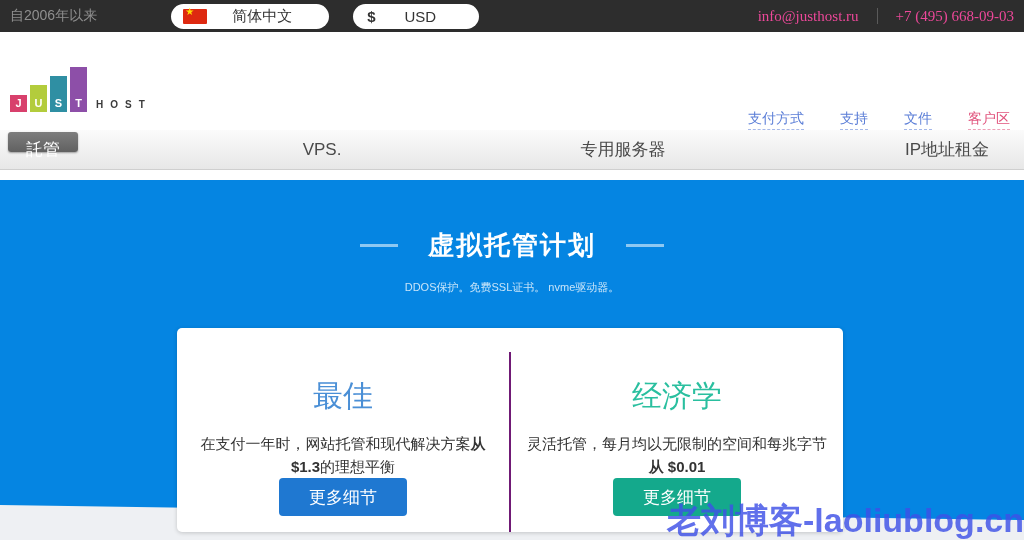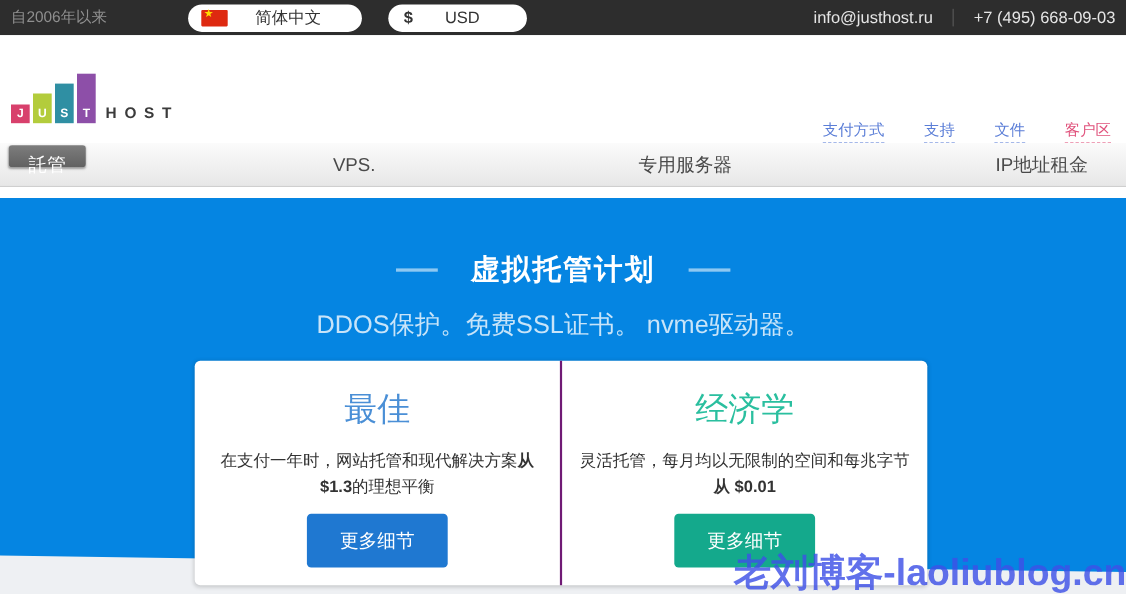--- a/index.html
+++ b/index.html
@@ -9,33 +9,33 @@
   
   .topbar { height:32px; background:#2d2d2d; display:flex; align-items:center; position:relative; }
   .topbar-since { color:#8f8f8f; font-size:14px; margin-left:10px; }
   .pill { background:#fff; border-radius:14px; height:25px; display:flex; align-items:center; font-size:15px; color:#333; }
   .pill-lang { width:158px; margin-left:74px; padding:0 12px; }
   .pill-cur  { width:126px; margin-left:24px; padding:0 14px; }
   .flag { width:24px; height:15px; background:#de2910; position:relative; border-radius:1px; flex:0 0 auto; }
   .flag span { position:absolute; left:2px; top:-3px; color:#ffde00; font-size:10px; }
   .pill-label { flex:1; text-align:center; }
   .cur-symbol { font-weight:bold; }
-  .topbar-right { position:absolute; right:10px; display:flex; align-items:flex-start; color:#e5e5e5; font-size:15px; }
+  .topbar-right { position:absolute; right:10px; display:flex; align-items:flex-start; color:#ec4899; font-size:15px;font-family:Liberation Serif, serif; }
   .topbar-divider { width:1px; height:16px; background:#5a5a5a; margin:0 18px; }
 
   
   .header { height:98px; background:#fff; position:relative; }
   .logo { position:absolute; left:10px; top:18px; display:flex; align-items:flex-end; height:62px; cursor:pointer; }
   .bar { width:17px; margin-right:3px; display:flex; align-items:flex-end; justify-content:center;
          color:#fff; font-size:11px; font-weight:bold; padding-bottom:3px; }
   .bar-j { height:17px; background:#d8406c; }
   .bar-u { height:27px; background:#b3cc3c; }
   .bar-s { height:36px; background:#2f8fa3; }
   .bar-t { height:45px; background:#8d4fa8; }
-  .logo-rest { color:#3b3b3b; font-size:14px; font-weight:bold; letter-spacing:7px; margin-left:6px; padding-bottom:2px; }
+  .logo-rest { color:#3b3b3b; font-size:10px; font-weight:bold; letter-spacing:7px; margin-left:6px; padding-bottom:2px; }
   .header-nav { position:absolute; right:14px; top:78px; display:flex; gap:36px; font-size:14px; }
   .header-nav a { text-decoration:none; color:#5b7ed7; border-bottom:1px dashed rgba(91,126,215,.55); padding-bottom:1px; cursor:pointer; }
   .header-nav a.hot { color:#e0527c; border-bottom-color:rgba(224,82,124,.55); }
 
   
   .mainnav { height:40px; background:linear-gradient(#fbfbfb,#e7e7e7); border-bottom:1px solid #cfcfcf; position:relative; font-size:17px; color:#4a4a4a; }
   .mainnav-item { position:absolute; top:0; height:40px; line-height:40px; transform:translateX(-50%); cursor:pointer; white-space:nowrap; }
   .mainnav-item.active { transform:none; left:8px; top:2px; height:20px; line-height:36px; padding:0 18px;
         background:linear-gradient(#7d7d7d,#616161); color:#fff; border-radius:3px; box-shadow:0 1px 2px rgba(0,0,0,.35); }
   .pos-vps  { left:322px; }
@@ -44,26 +44,26 @@
 
   .gap-strip { height:10px; background:#fff; }
 
   
   .hero { position:relative; height:360px; background:#eef0f3; }
   .hero-bg { position:absolute; left:0; top:0; width:100%; height:340px; background:#0585e2;
              clip-path:polygon(0 0,100% 0,100% 100%,0 calc(100% - 15px)); }
   .hero-title-row { position:absolute; top:48px; left:0; width:100%; display:flex; align-items:center; justify-content:center; gap:30px; }
   .hero-dash { width:38px; height:3px; background:rgba(255,255,255,.55); }
   .hero-title { color:#fff; font-size:26px; font-weight:bold; letter-spacing:2px; }
-  .hero-subtitle { position:absolute; top:100px; left:0; width:100%; text-align:center; color:rgba(255,255,255,.78); font-size:23px; }
+  .hero-subtitle { position:absolute; top:100px; left:0; width:100%; text-align:center; color:rgba(255,255,255,.78); font-size:11px; }
 
   
   .panel { position:absolute; left:177px; top:148px; width:666px; height:204px; background:#fff; border-radius:5px;
            box-shadow:0 1px 4px rgba(0,0,0,.18); display:flex; z-index:2; }
-  .plan { flex:1; display:flex; flex-direction:column; align-items:center; padding:24px 16px 0; text-align:center; }
+  .plan { flex:1; display:flex; flex-direction:column; align-items:center; padding:24px 16px 0; text-align:center;margin-top:24px; }
   .plan + .plan { border-left:2px solid #701a75; }
   .plan h2 { font-size:30px; font-weight:normal; margin-bottom:16px; }
   .plan-best h2 { color:#4a8fd6; }
   .plan-eco  h2 { color:#2abf9f; }
   .plan p { font-size:15px; color:#333; line-height:1.5; max-width:310px; }
   .plan .btn { margin-top:auto; margin-bottom:16px; width:128px; height:49px; border:none; border-radius:4px;
                color:#fff; font-size:17px; font-family:Liberation Sans, sans-serif; cursor:pointer; }
   .plan-best .btn { background:#1f78d1; }
   .plan-eco  .btn { background:#14a98c; }
 

